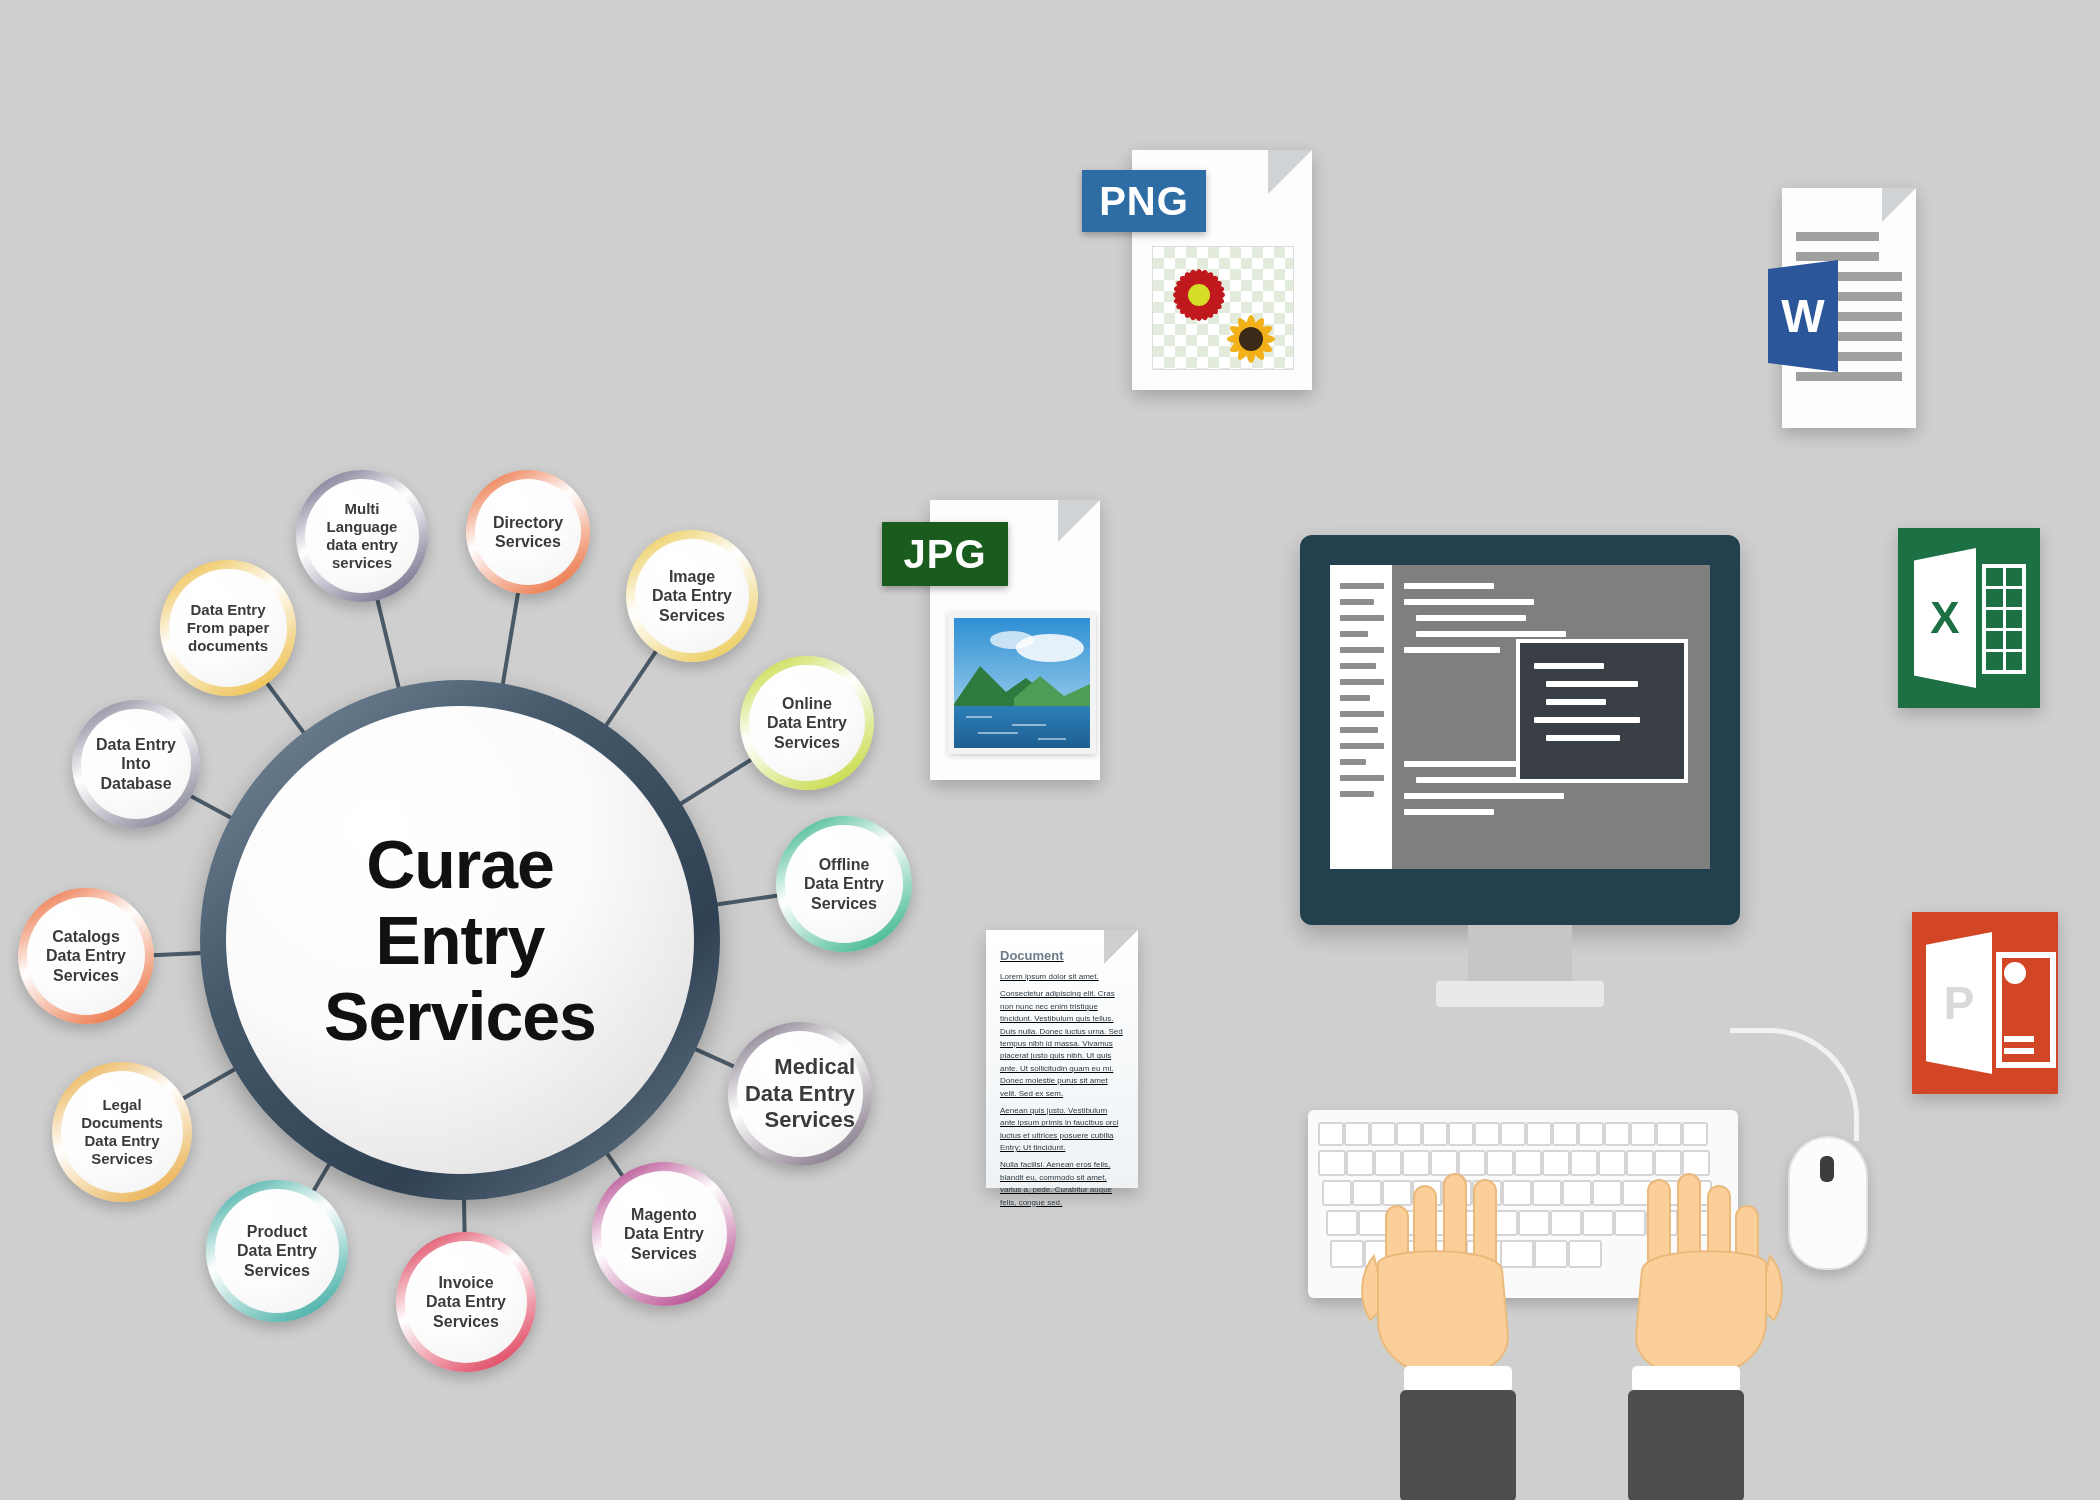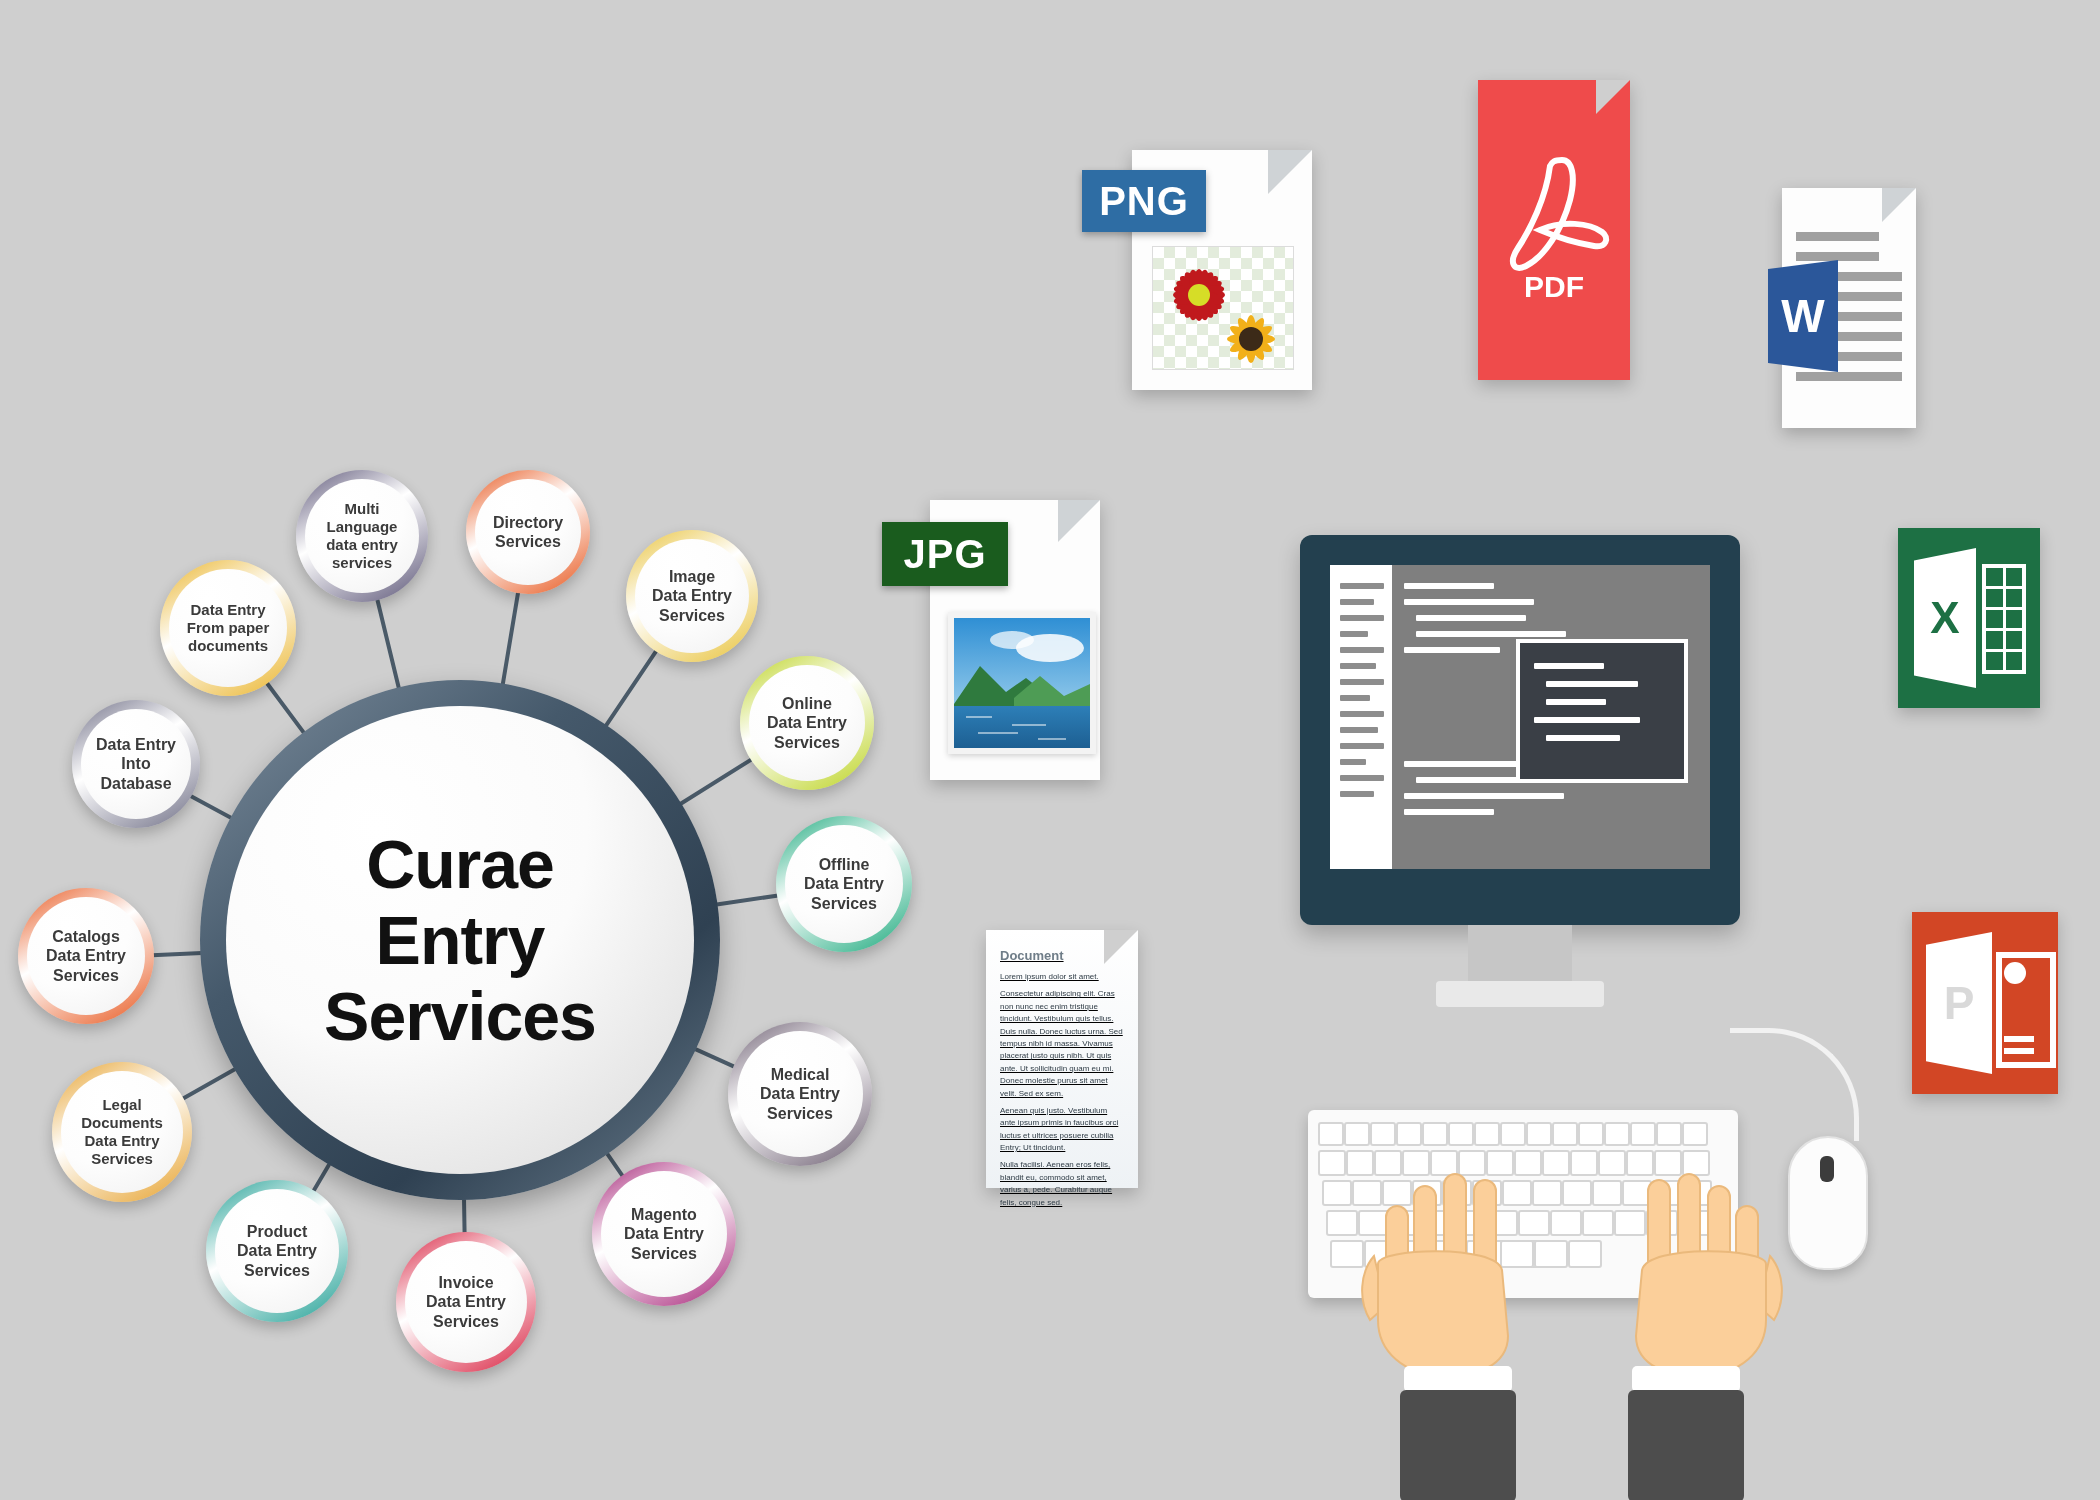--- a/index.html
+++ b/index.html
@@ -144,21 +144,21 @@
       </div>
       <div class="stem" style="left: 237.406px; top: 1066.44px; width: 66.7261px; transform: rotate(2.625rad);"></div>
       <div class="bub" style="left: 52px; top: 1062px; width: 140px; height: 140px; background: linear-gradient(150deg, rgb(230, 161, 44) 0%, rgb(255, 255, 255) 42%, rgb(230, 161, 44) 100%);">
         <div class="inner">
           <div class="txt" style="font-size: 15px;">Legal<br>Documents<br>Data Entry<br>Services</div>
         </div>
       </div>
       <div class="stem" style="left: 693.195px; top: 1045.62px; width: 49.2506px; transform: rotate(0.425297rad);"></div>
       <div class="bub" style="left: 728px; top: 1022px; width: 144px; height: 144px; background: linear-gradient(150deg, rgb(109, 95, 114) 0%, rgb(255, 255, 255) 42%, rgb(109, 95, 114) 100%);">
         <div class="inner">
-          <div class="txt" style="font-size: 16px;">Medical<br>Data Entry<br>Services</div>
+          <div class="txt" style="font-size: 22px; text-align: right;">Medical<br>Data Entry<br>Services</div>
         </div>
       </div>
       <div class="stem" style="left: 330.172px; top: 1160.64px; width: 37.8462px; transform: rotate(2.10266rad);"></div>
       <div class="bub" style="left: 206px; top: 1180px; width: 142px; height: 142px; background: linear-gradient(150deg, rgb(31, 159, 148) 0%, rgb(255, 255, 255) 42%, rgb(31, 159, 148) 100%);">
         <div class="inner">
           <div class="txt" style="font-size: 16px;">Product<br>Data Entry<br>Services</div>
         </div>
       </div>
       <div class="stem" style="left: 605.941px; top: 1150.33px; width: 33.8435px; transform: rotate(0.964191rad);"></div>
       <div class="bub" style="left: 592px; top: 1162px; width: 144px; height: 144px; background: linear-gradient(150deg, rgb(168, 38, 122) 0%, rgb(255, 255, 255) 42%, rgb(168, 38, 122) 100%);">
@@ -215,28 +215,20 @@
             <ellipse rx="6" ry="24" transform="rotate(120)"></ellipse>
               <ellipse rx="6" ry="24" transform="rotate(150)"></ellipse>
           </g>
           <circle r="12" fill="#3c2a18"></circle>
         </g>
       </svg>
     </div>
     <div class="badge" style="left:-50px;top:20px;width:124px;height:62px;font-size:40px;background:#2e6da4;">PNG</div>
   </div>
 
-  <div style="position:absolute;left:1478px;top:80px;width:152px;height:300px;background:#ef4b4b;box-shadow:0 6px 16px rgba(0,0,0,.2);">
-    <div style="position:absolute;right:0;top:0;width:0;height:0;border-left:34px solid #cfcfcf;border-bottom:34px solid transparent;"></div>
-    <svg viewBox="0 0 152 300" style="position:absolute;inset:0;width:100%;height:100%;">
-      <path d="M72 86 C68 118 52 150 40 168 C30 183 36 192 48 186 C66 177 84 150 92 120 C98 96 94 80 84 80 C76 80 74 82 72 86 Z" fill="none" stroke="#fff" stroke-width="6"></path>
-      <path d="M62 150 C84 140 112 143 124 152 C132 158 128 168 116 166 C98 163 76 156 62 150 Z" fill="none" stroke="#fff" stroke-width="6"></path>
-    </svg>
-    <div style="position:absolute;left:0;right:0;top:190px;text-align:center;color:#fff;font-weight:bold;font-size:30px;">PDF</div>
-  </div>
 
   <div style="position:absolute;left:1768px;top:188px;width:148px;height:240px;">
     <div class="doc-sheet" style="left:14px;top:0;width:134px;height:240px;">
       <div class="fold" style="border-left:34px solid #cfd3d6;border-bottom:34px solid transparent;right:0;top:0;"></div>
       <div style="position:absolute;left:14px;top:44px;right:14px;">
         <div style="height:9px;background:#a0a0a0;margin-bottom:11px;width:78%"></div>
         <div style="height:9px;background:#a0a0a0;margin-bottom:11px;width:78%"></div>
         <div style="height:9px;background:#a0a0a0;margin-bottom:11px;"></div>
         <div style="height:9px;background:#a0a0a0;margin-bottom:11px;"></div>
         <div style="height:9px;background:#a0a0a0;margin-bottom:11px;"></div>

